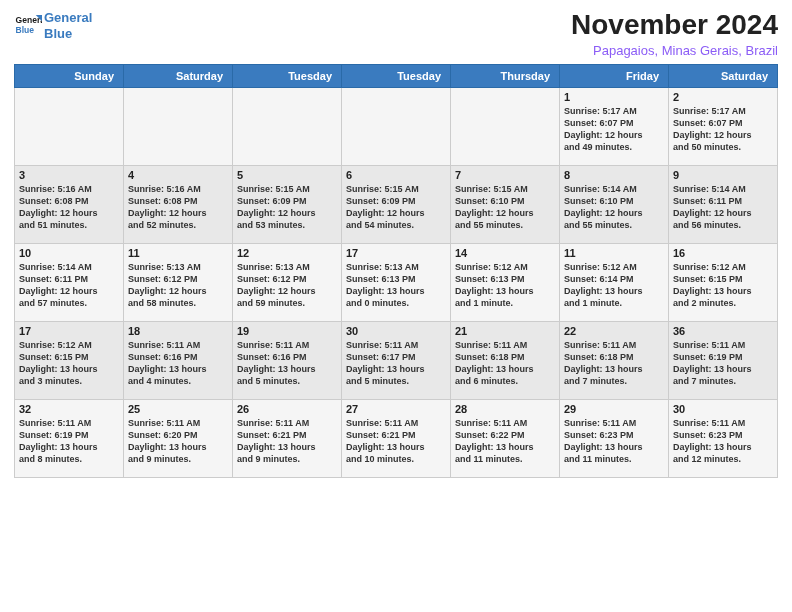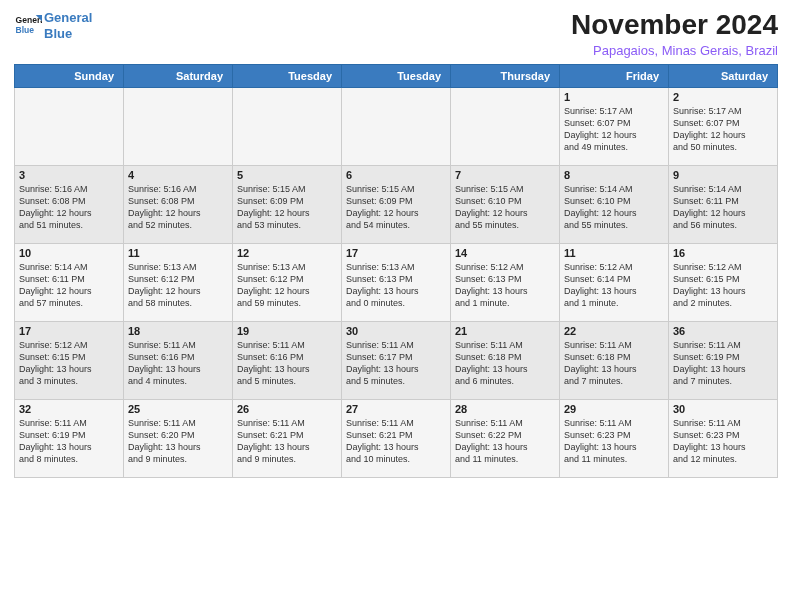--- a/index.html
+++ b/index.html
@@ -83,20 +83,21 @@
     .day-num {
       font-weight: bold;
       font-size: 11px;
       display: block;
       margin-bottom: 2px;
     }
     .day-info {
       font-size: 9px;
       line-height: 1.35;
       color: #333;
+      font-weight: bold;
     }
   </style>
 </head>
 <body>
 
 <div class="container">
   <div class="header-row">
     <div class="logo">
       <svg class="logo-icon" viewBox="0 0 36 36">
         <rect x="0" y="0" width="36" height="36" fill="white"></rect>

